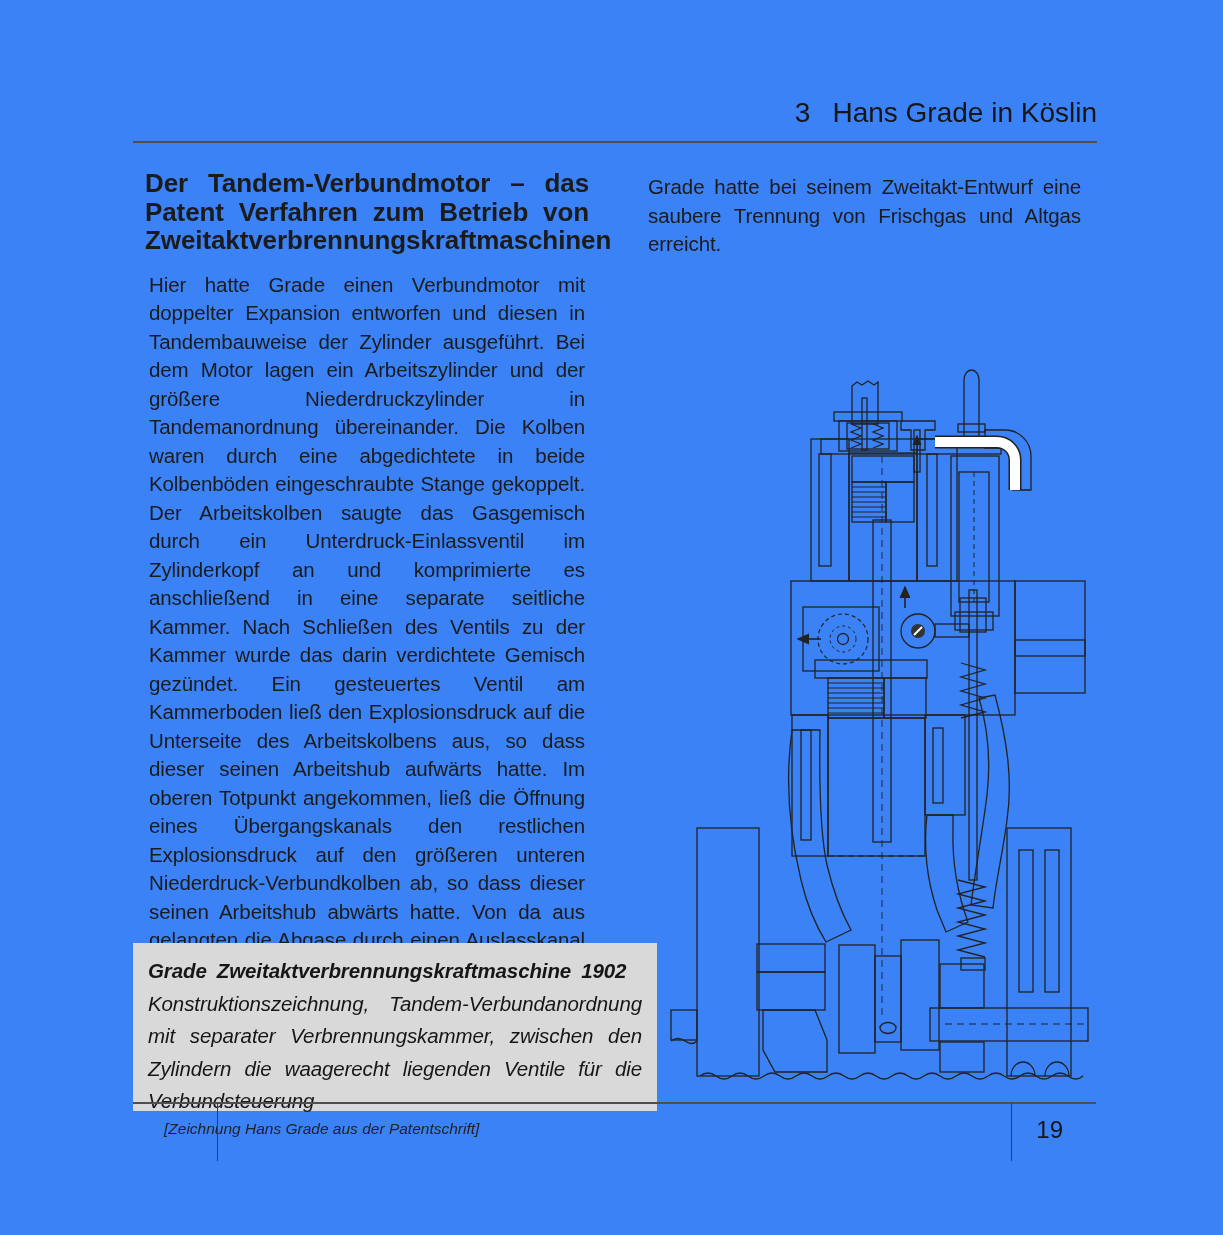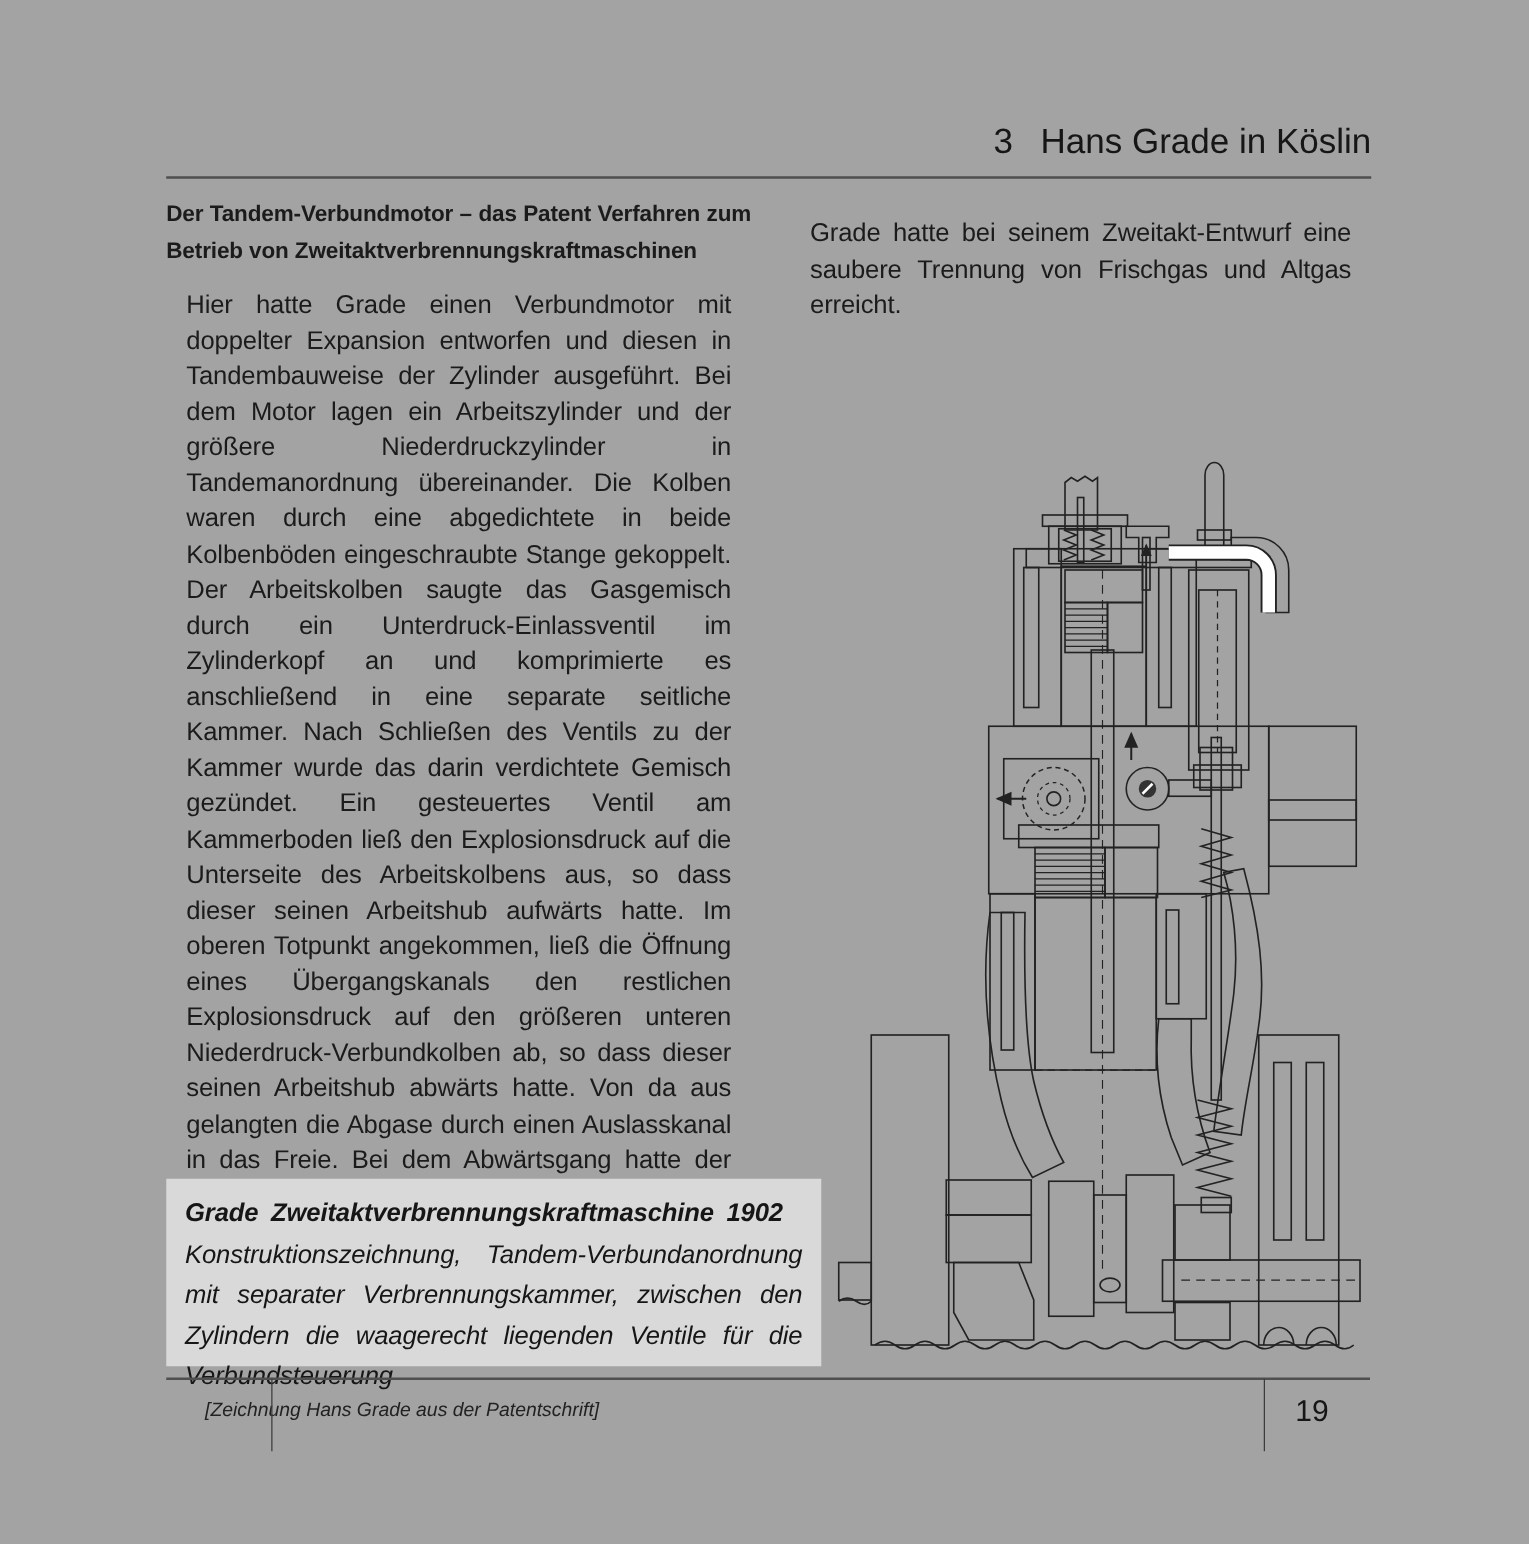--- a/index.html
+++ b/index.html
@@ -1,38 +1,38 @@
 <!DOCTYPE html>
 <html lang="de"><head>
 <meta charset="utf-8">
 <style>
   html,body{margin:0;padding:0;background:#ffffff;}
   .page{
-    position:relative;width:1223px;height:1235px;background:#a3a3a3;
+    position:relative;width:1223px;height:1235px;background:#3b82f6;
     font-family:"Liberation Sans",sans-serif;color:#1b1b1b;overflow:hidden;
   }
   
   .chapter{
     position:absolute;top:96px;left:133px;width:964px;text-align:right;
     font-size:28px;line-height:34px;color:#161616;white-space:nowrap;
   }
   .chapter .num{margin-right:22px;}
   .rule{position:absolute;left:133px;width:964px;height:2px;background:#4f4f4f;}
   .rule.top{top:141px;}
   .rule.bottom{top:1102px;width:963px;}
   
   .col{position:absolute;top:157px;text-align:justify;font-size:20.5px;line-height:28.5px;
        letter-spacing:-0.1px;hyphens:auto;-webkit-hyphens:auto;}
   .col p{margin:16px;}
   .col-left{left:133px;width:468px;}
   .col-right{left:632px;width:465px;}
-  .col-left h2{font-size:18px;line-height:28.5px;margin:0;font-weight:bold;text-align:justify;}
+  .col-left h2{font-size:26px;line-height:28.5px;margin:12px;font-weight:bold;text-align:justify;}
   
   .caption-box{
-    position:absolute;left:133px;top:943px;width:524px;height:150px;background:#d9d9d9;
+    position:absolute;left:133px;top:943px;width:524px;height:168px;background:#d9d9d9;
     box-sizing:border-box;padding:12px 15px 8px 15px;font-style:italic;
   }
   .caption-box .cap-main{font-size:20.5px;line-height:32.5px;text-align:justify;margin:0;
     letter-spacing:-0.1px;color:#161616;}
   .caption-box .cap-title{font-weight:bold;}
   .caption-box .cap-src{font-size:15.5px;line-height:20px;margin:1px 0 0 16px;color:#222;}
   
   .figure{position:absolute;left:655px;top:360px;width:450px;height:730px;}
   
   .tick{position:absolute;top:1103px;width:1px;height:58px;background:#3c3c3c;}

